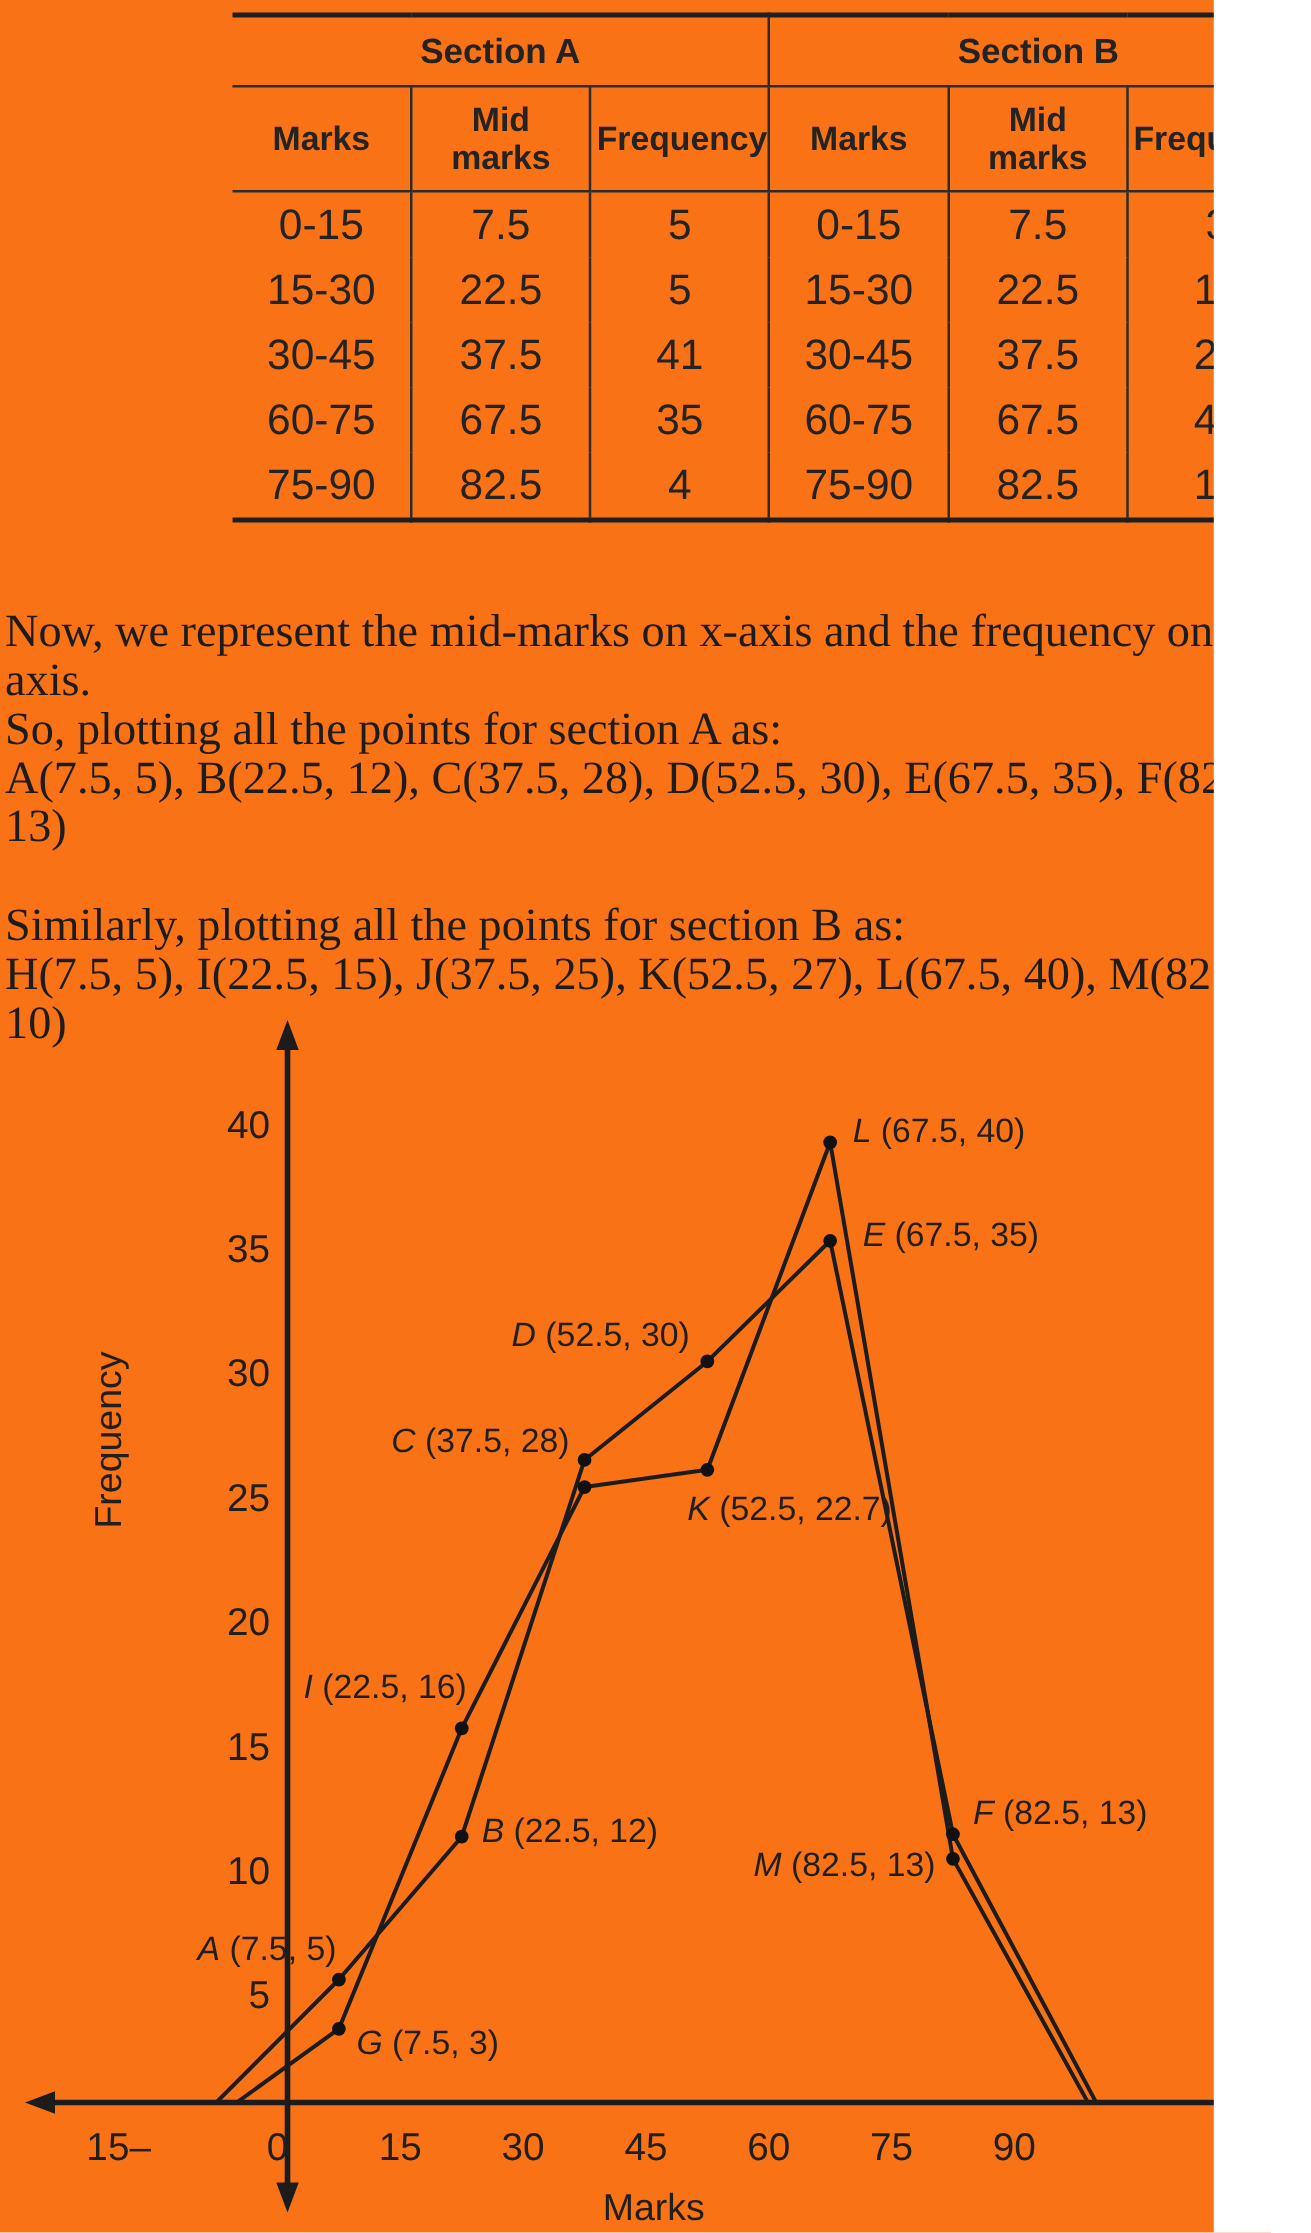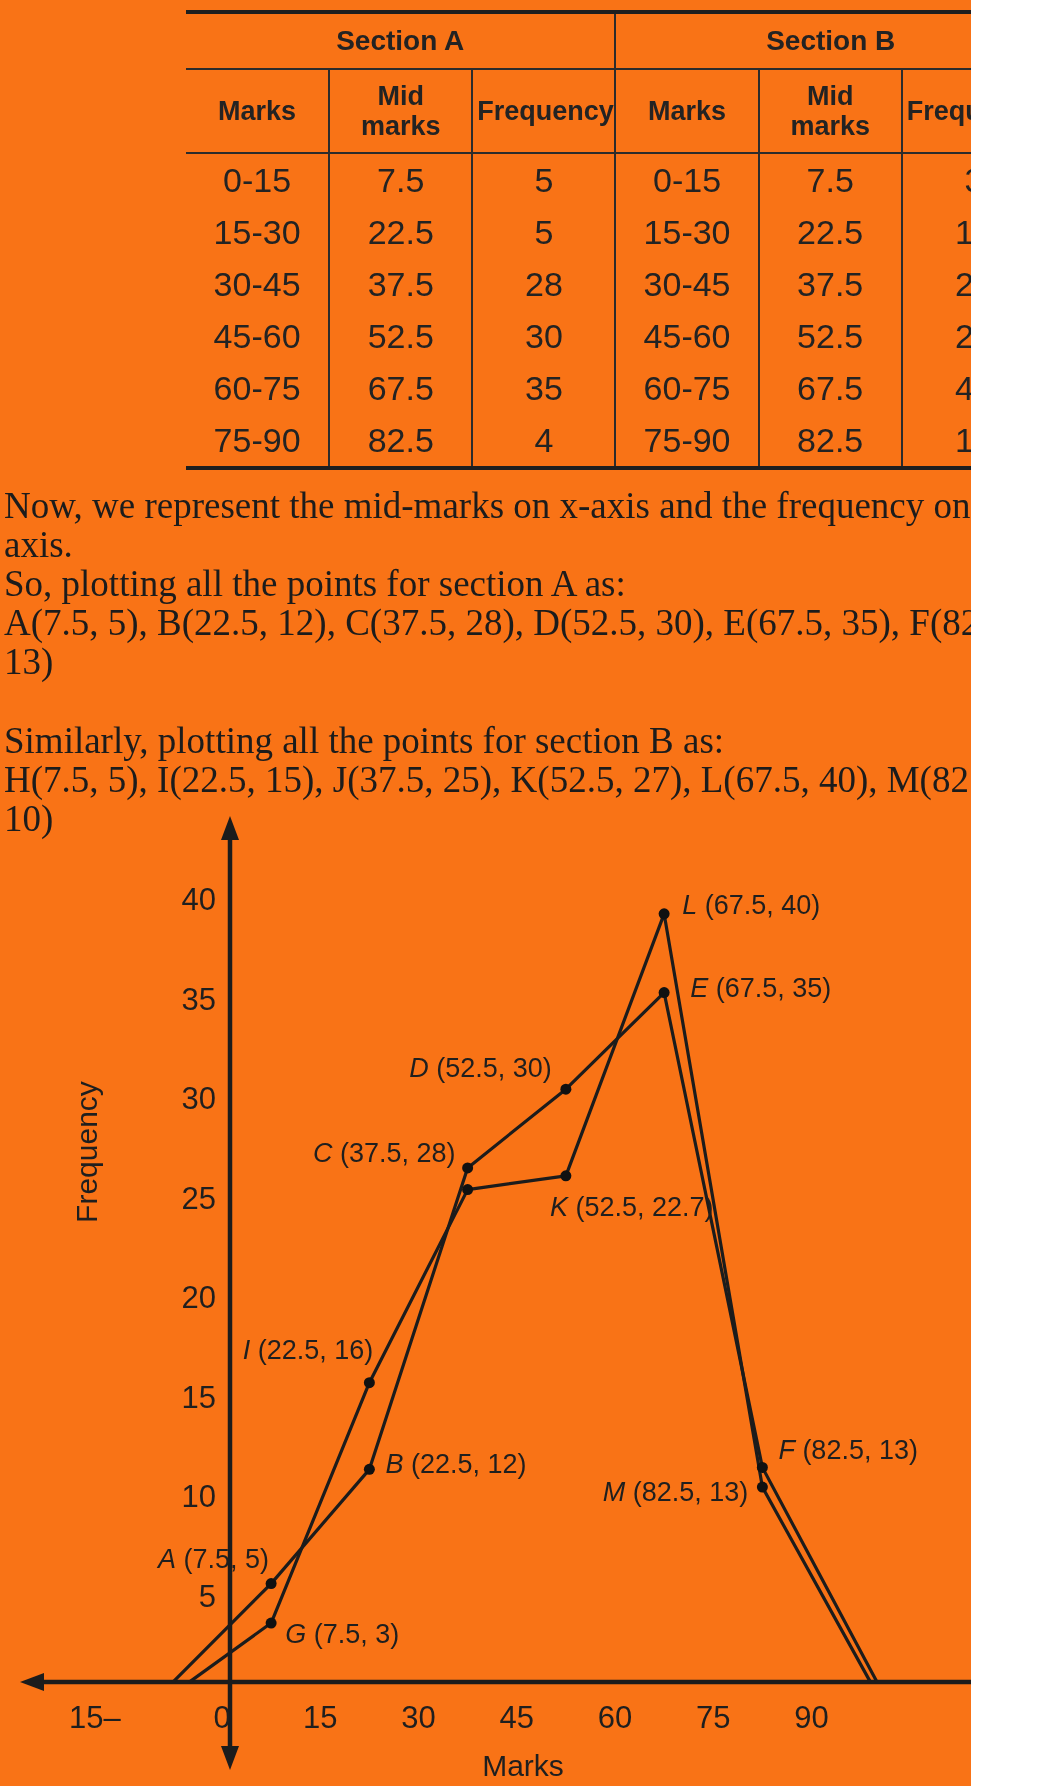--- a/index.html
+++ b/index.html
@@ -58,32 +58,24 @@
       <td>15-30</td>
           <td>22.5</td>
           <td>5</td>
       <td>15-30</td>
           <td>22.5</td>
           <td>19</td>
     </tr>
     <tr class="d-row">
       <td>30-45</td>
           <td>37.5</td>
-          <td>28</td>
+          <td>41</td>
       <td>30-45</td>
           <td>37.5</td>
           <td>25</td>
-    </tr>
-    <tr class="d-row">
-      <td>45-60</td>
-          <td>52.5</td>
-          <td>30</td>
-      <td>45-60</td>
-          <td>52.5</td>
-          <td>27</td>
     </tr>
     <tr class="d-row">
       <td>60-75</td>
           <td>67.5</td>
           <td>35</td>
       <td>60-75</td>
           <td>67.5</td>
           <td>40</td>
     </tr>
     <tr class="d-row">

